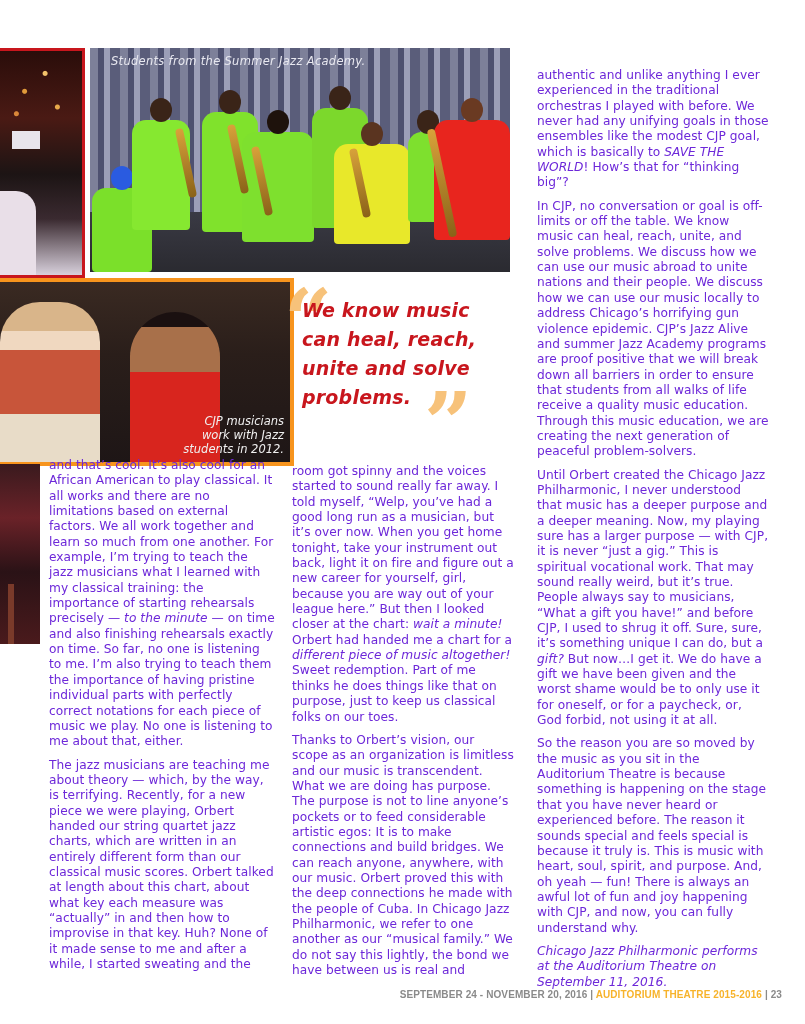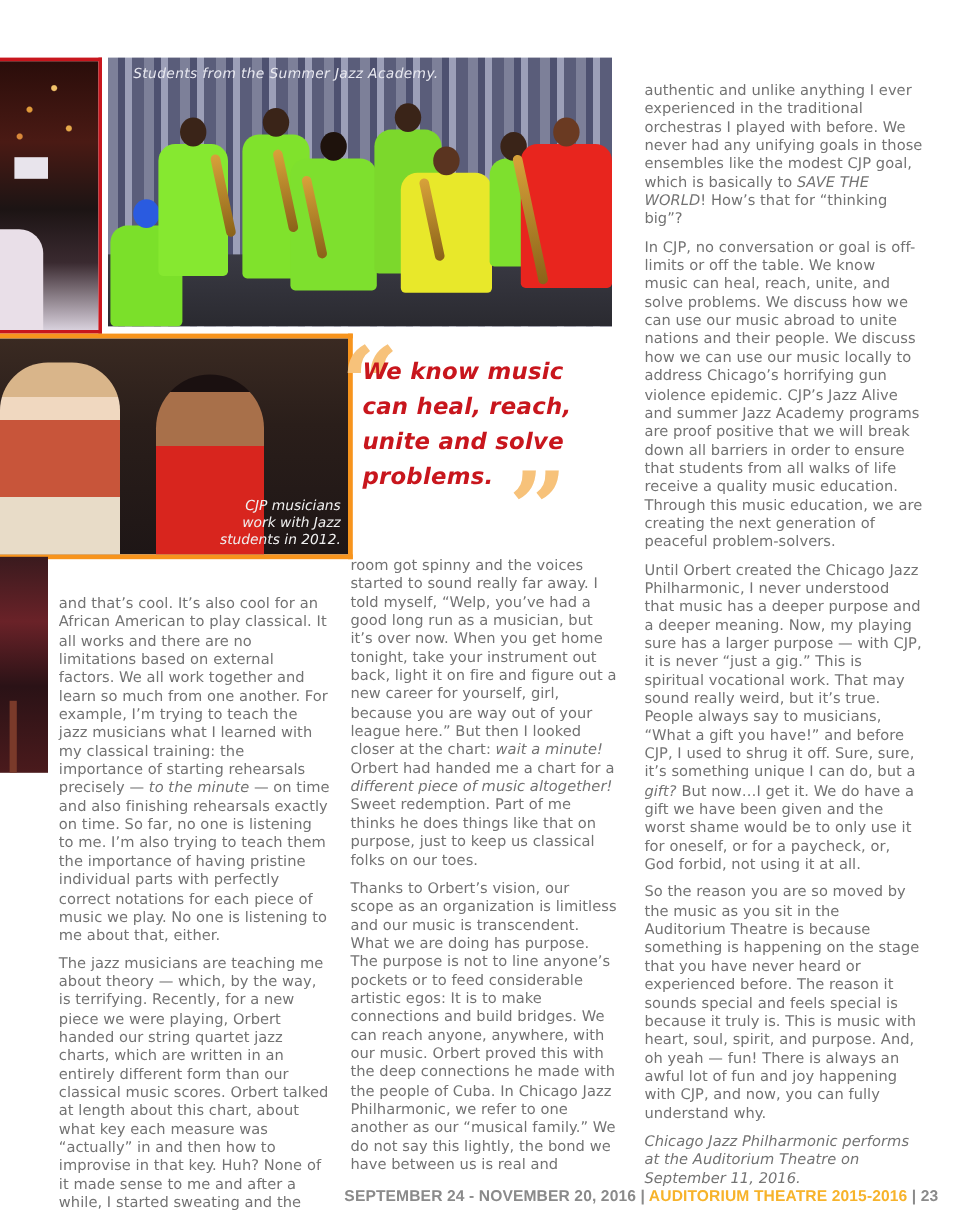--- a/index.html
+++ b/index.html
@@ -76,34 +76,34 @@
   }
   #pull-quote .text {
     position: relative;
     font-family: "DejaVu Sans", sans-serif; font-weight: bold; font-style: italic;
     font-size: 19px; line-height: 29px; color: #c8161d; letter-spacing: 0.2px;
     padding-left: 14px;
   }
 
   
   .col {
-    position: absolute; font-size: 12.2px; line-height: 15.35px; color: #737373;
+    position: absolute; font-size: 12.2px; line-height: 15.35px; color: #6d28d9;
     letter-spacing: 0.05px;
   }
   .col p { margin: 0 0 8px 0; }
   .col em { font-style: italic; }
-  #col-1 { left: 49px; top: 496px; width: 226px; }
+  #col-1 { left: 49px; top: 458px; width: 226px; }
   #col-2 { left: 292px; top: 464px; width: 222px; }
   #col-3 { left: 537px; top: 68px; width: 232px; }
 
   
   #footer {
     position: absolute; right: 23px; top: 989px;
     font-family: "Liberation Sans", sans-serif; font-weight: bold;
-    font-size: 13px; color: #8a8a8a; letter-spacing: 0.1px;
+    font-size: 10px; color: #8a8a8a; letter-spacing: 0.1px;
   }
   #footer .accent { color: #f7b32b; }
 </style>
 </head>
 <body>
 
 <div id="photo-concert" class="photo">
   <div class="screen"></div>
   <div class="person"></div>
 </div>

